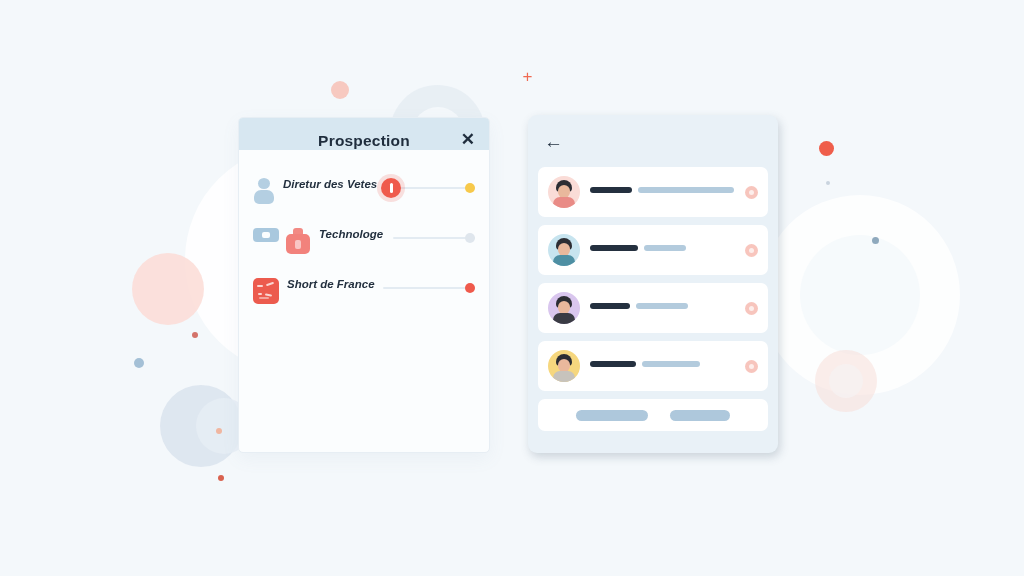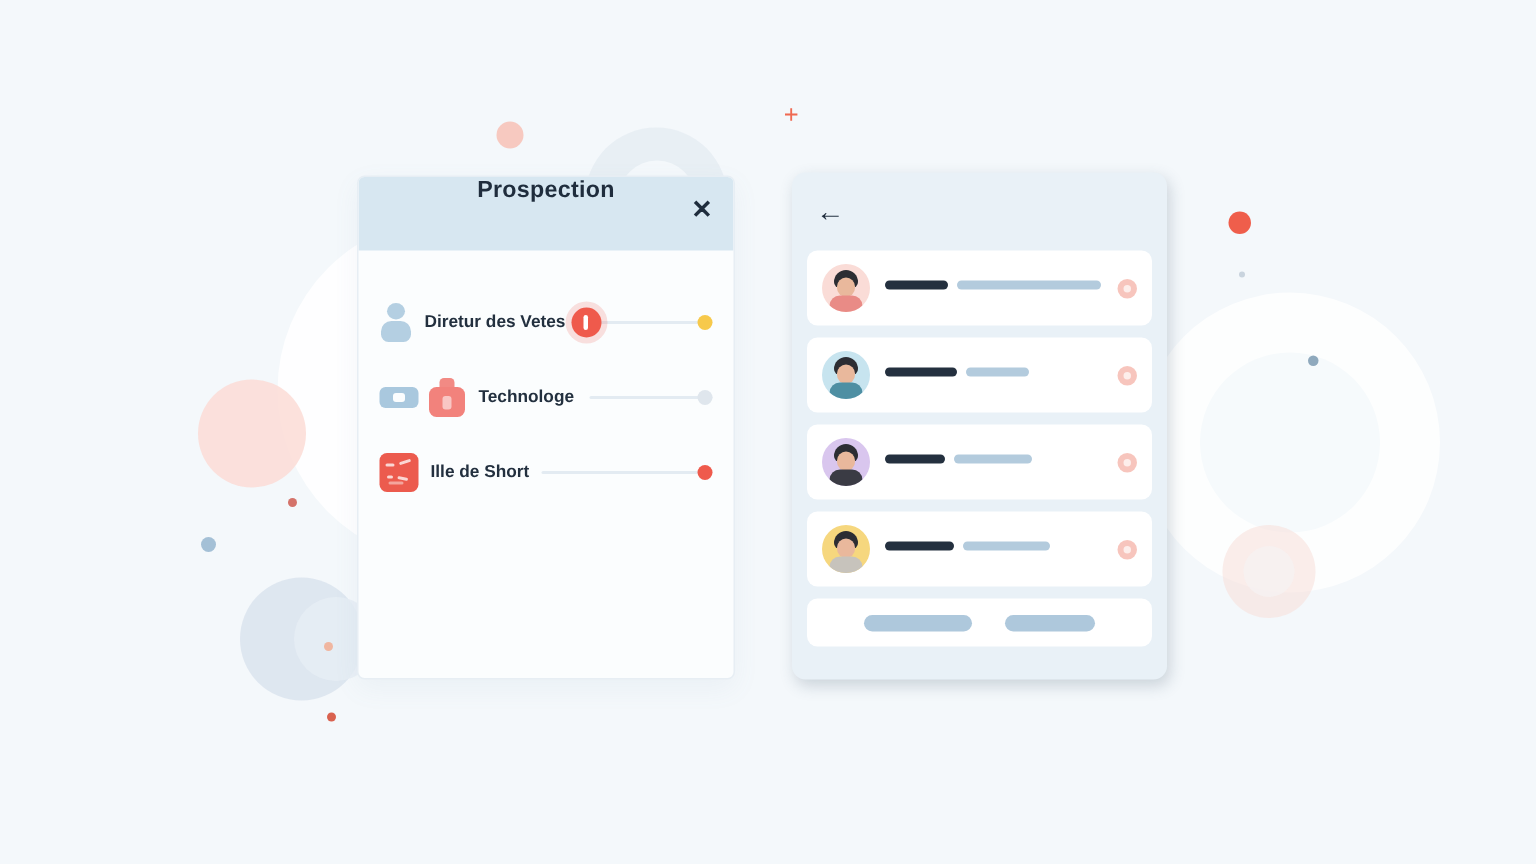--- a/index.html
+++ b/index.html
@@ -81,40 +81,41 @@
   #left-panel {
     position: absolute; left: 238px; top: 117px;
     width: 252px; height: 336px;
     background: #fbfdfe;
     border: 1px solid #e7eef4;
     border-radius: 5px;
     box-shadow: 0 6px 18px rgba(120,140,165,.07);
     overflow: hidden;
   }
   .lp-header {
-    height: 49px; background: #d7e7f1;
-    display: flex; align-items: flex-start;
+    height: 32px; background: #d7e7f1;
+    display: flex; align-items: flex-end;
     padding: 0 16px;
     position: relative;
   }
   .lp-title {
     flex: 1; text-align: center;
     font-size: 15.5px; font-weight: bold;
     color: #1f2d3d; letter-spacing: .2px;
   }
   .lp-close {
     position: absolute; right: 14px; top: 13px;
     font-size: 17px; font-weight: bold; color: #1f2d3d;
     line-height: 18px; cursor: pointer;
   }
   .lp-body { padding: 18px 0 0 0; }
   .lp-row {
-    display: flex; align-items: center;
+    display: flex; 
     height: 40px; padding: 0 14px;
     position: relative;
+    font-style: italic;
   }
   .lp-row.r1 { margin-top: 10px; }
   .lp-row.r2 { margin-top: 10px; }
   .lp-row.r3 { margin-top: 10px; }
 
   .ico { flex: 0 0 auto; position: relative; }
   
   .ico-person { width: 22px; height: 26px; }
   .ico-person .head {
     position: absolute; left: 5px; top: 0;
@@ -337,21 +338,21 @@
       </div>
 
       <div class="lp-row r3">
         <span class="ico ico-map">
           <i class="a"></i>
             <i class="b"></i>
             <i class="c"></i>
             <i class="d"></i>
             <i class="e"></i>
         </span>
-        <span class="lp-label" style="margin-left:8px">Ille de Short</span>
+        <span class="lp-label" style="margin-left:8px">Short de France</span>
         <span class="slider" style="margin-left:8px">
           <span class="track"></span>
           <span class="end-dot end-red"></span>
         </span>
       </div>
 
     </div>
   </div>
 
   <div id="right-panel">

